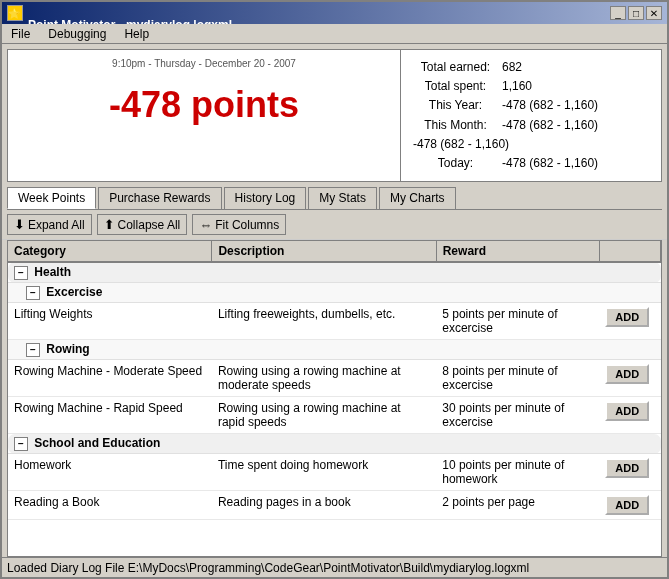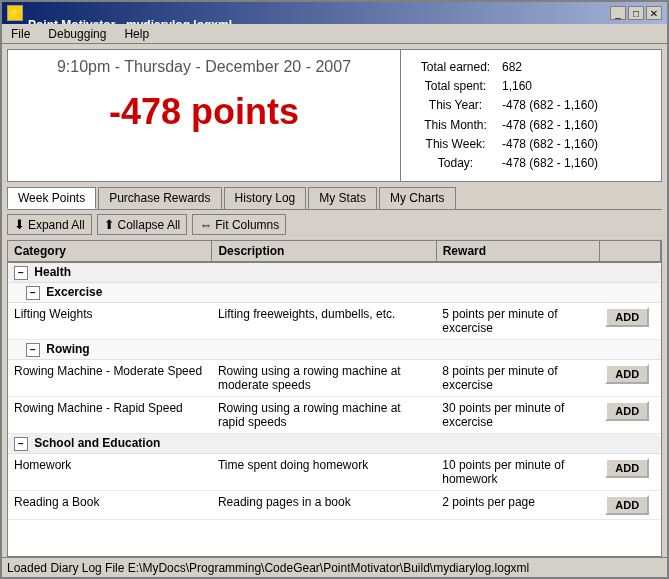--- a/index.html
+++ b/index.html
@@ -44,21 +44,21 @@
       border: 1px solid #808080;
       margin: 5px;
       background: #ffffff;
     }
 
     .date-balance-panel {
       flex: 1;
       padding: 8px;
       border-right: 1px solid #808080;
     }
-    .date-text { font-size: 16px; color: #555; text-align: center; margin-bottom: 5px; }
+    .date-text { font-size: 10px; color: #555; text-align: center; margin-bottom: 5px; }
     .points-display { color: #cc0000; font-size: 36px; font-weight: bold; text-align: center; padding: 10px 0; }
 
     .stats-panel { padding: 8px 12px; min-width: 260px; text-align: center; }
     .stat-row { display: flex; gap: 4px; line-height: 1.6; }
     .stat-label { color: #000; min-width: 85px; }
     .stat-value { color: #000; }
 
     .tabs-bar {
       display: flex;
       margin: 0 5px;
@@ -164,21 +164,20 @@
         </div>
         <div class="stat-row">
           <span class="stat-label">This Year:</span>
           <span class="stat-value">-478 (682 - 1,160)</span>
         </div>
         <div class="stat-row">
           <span class="stat-label">This Month:</span>
           <span class="stat-value">-478 (682 - 1,160)</span>
         </div>
         <div class="stat-row">
-          <span class="stat-label">This Week:</span>
           <span class="stat-value">-478 (682 - 1,160)</span>
         </div>
         <div class="stat-row">
           <span class="stat-label">Today:</span>
           <span class="stat-value">-478 (682 - 1,160)</span>
         </div>
       </div>
     </div>
 
     <div class="tabs-bar">

